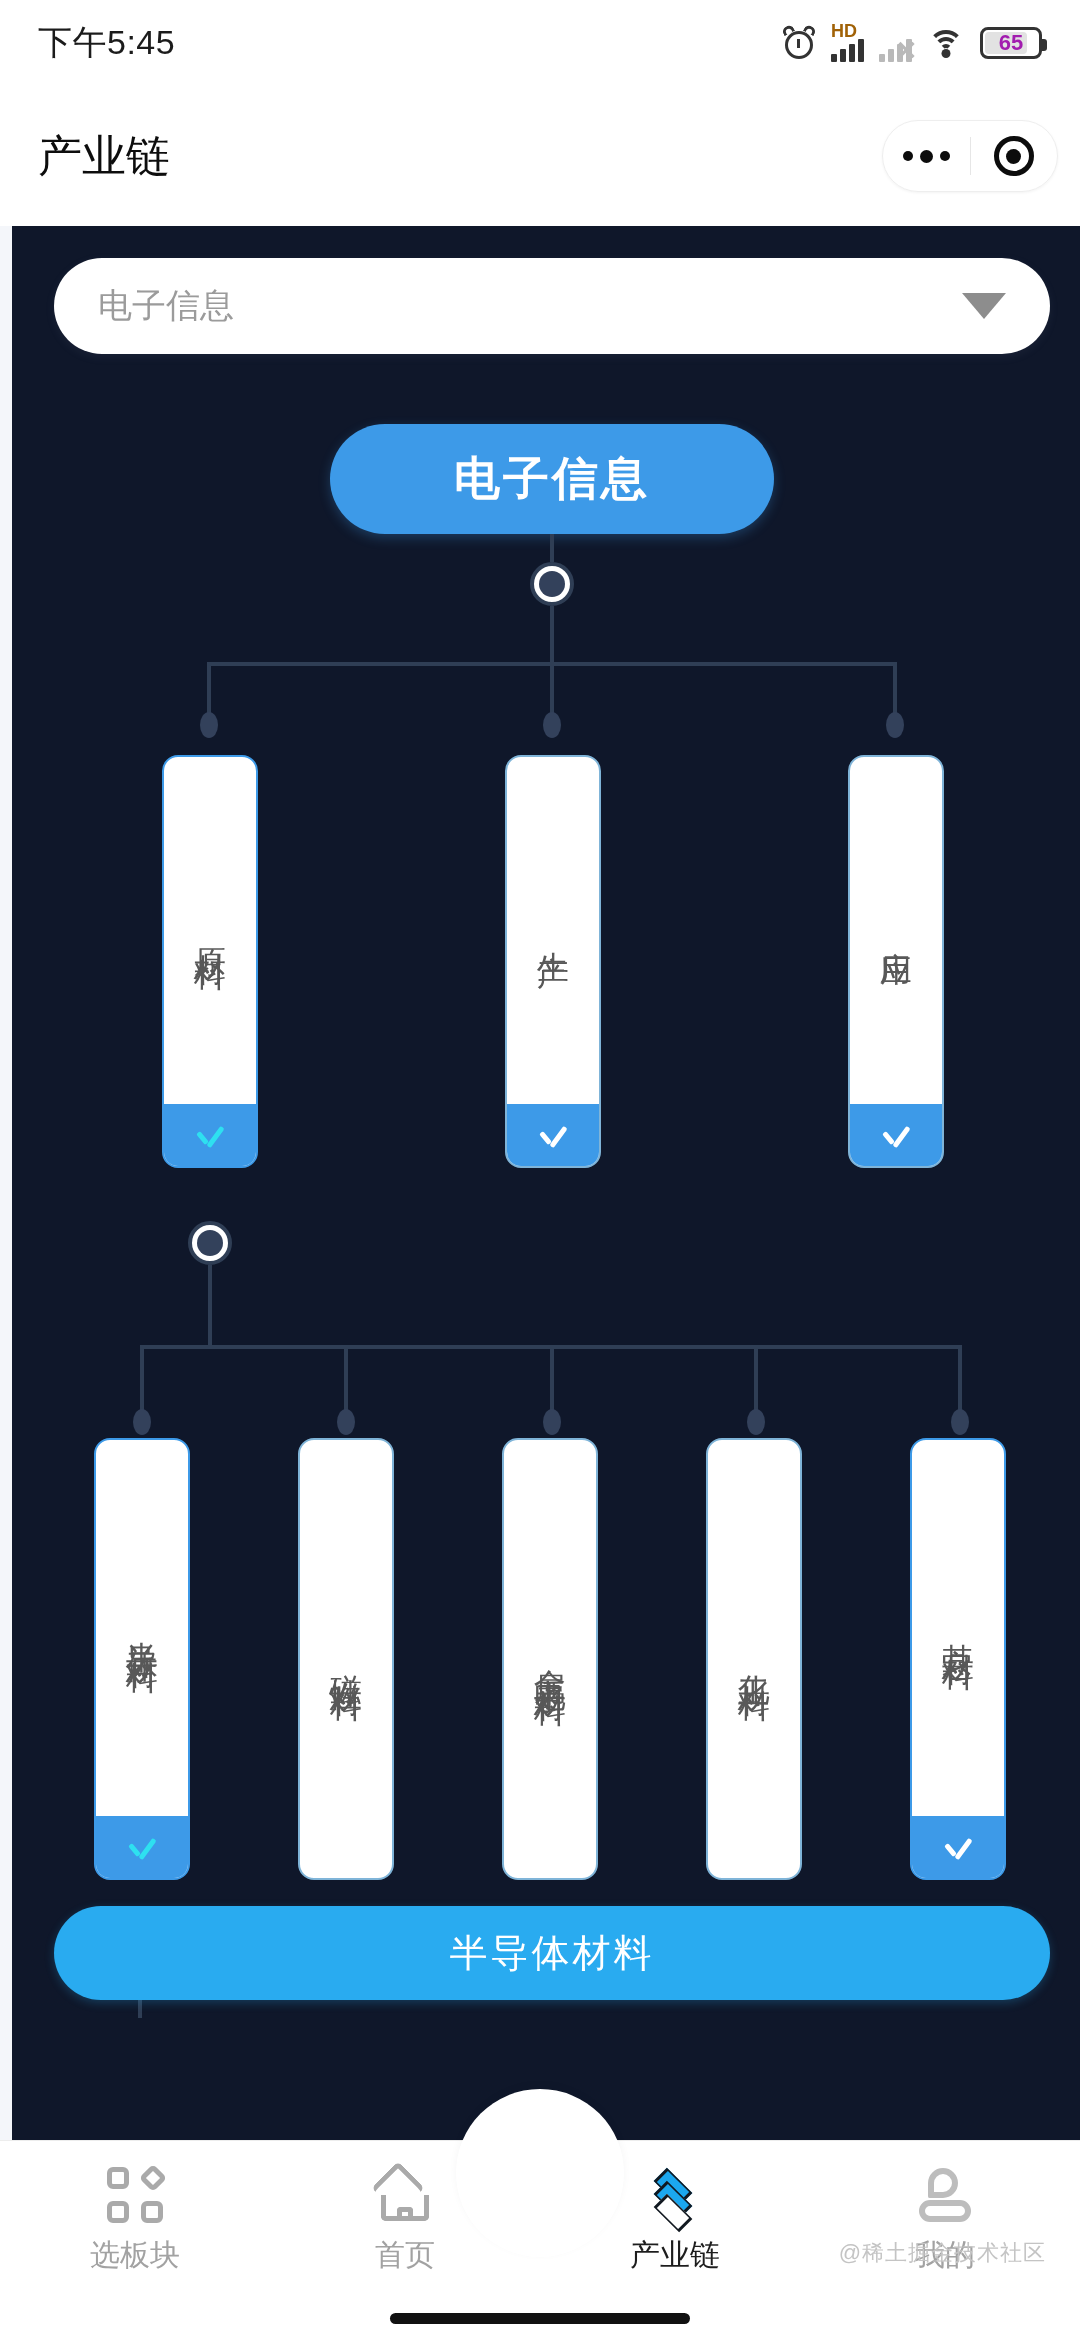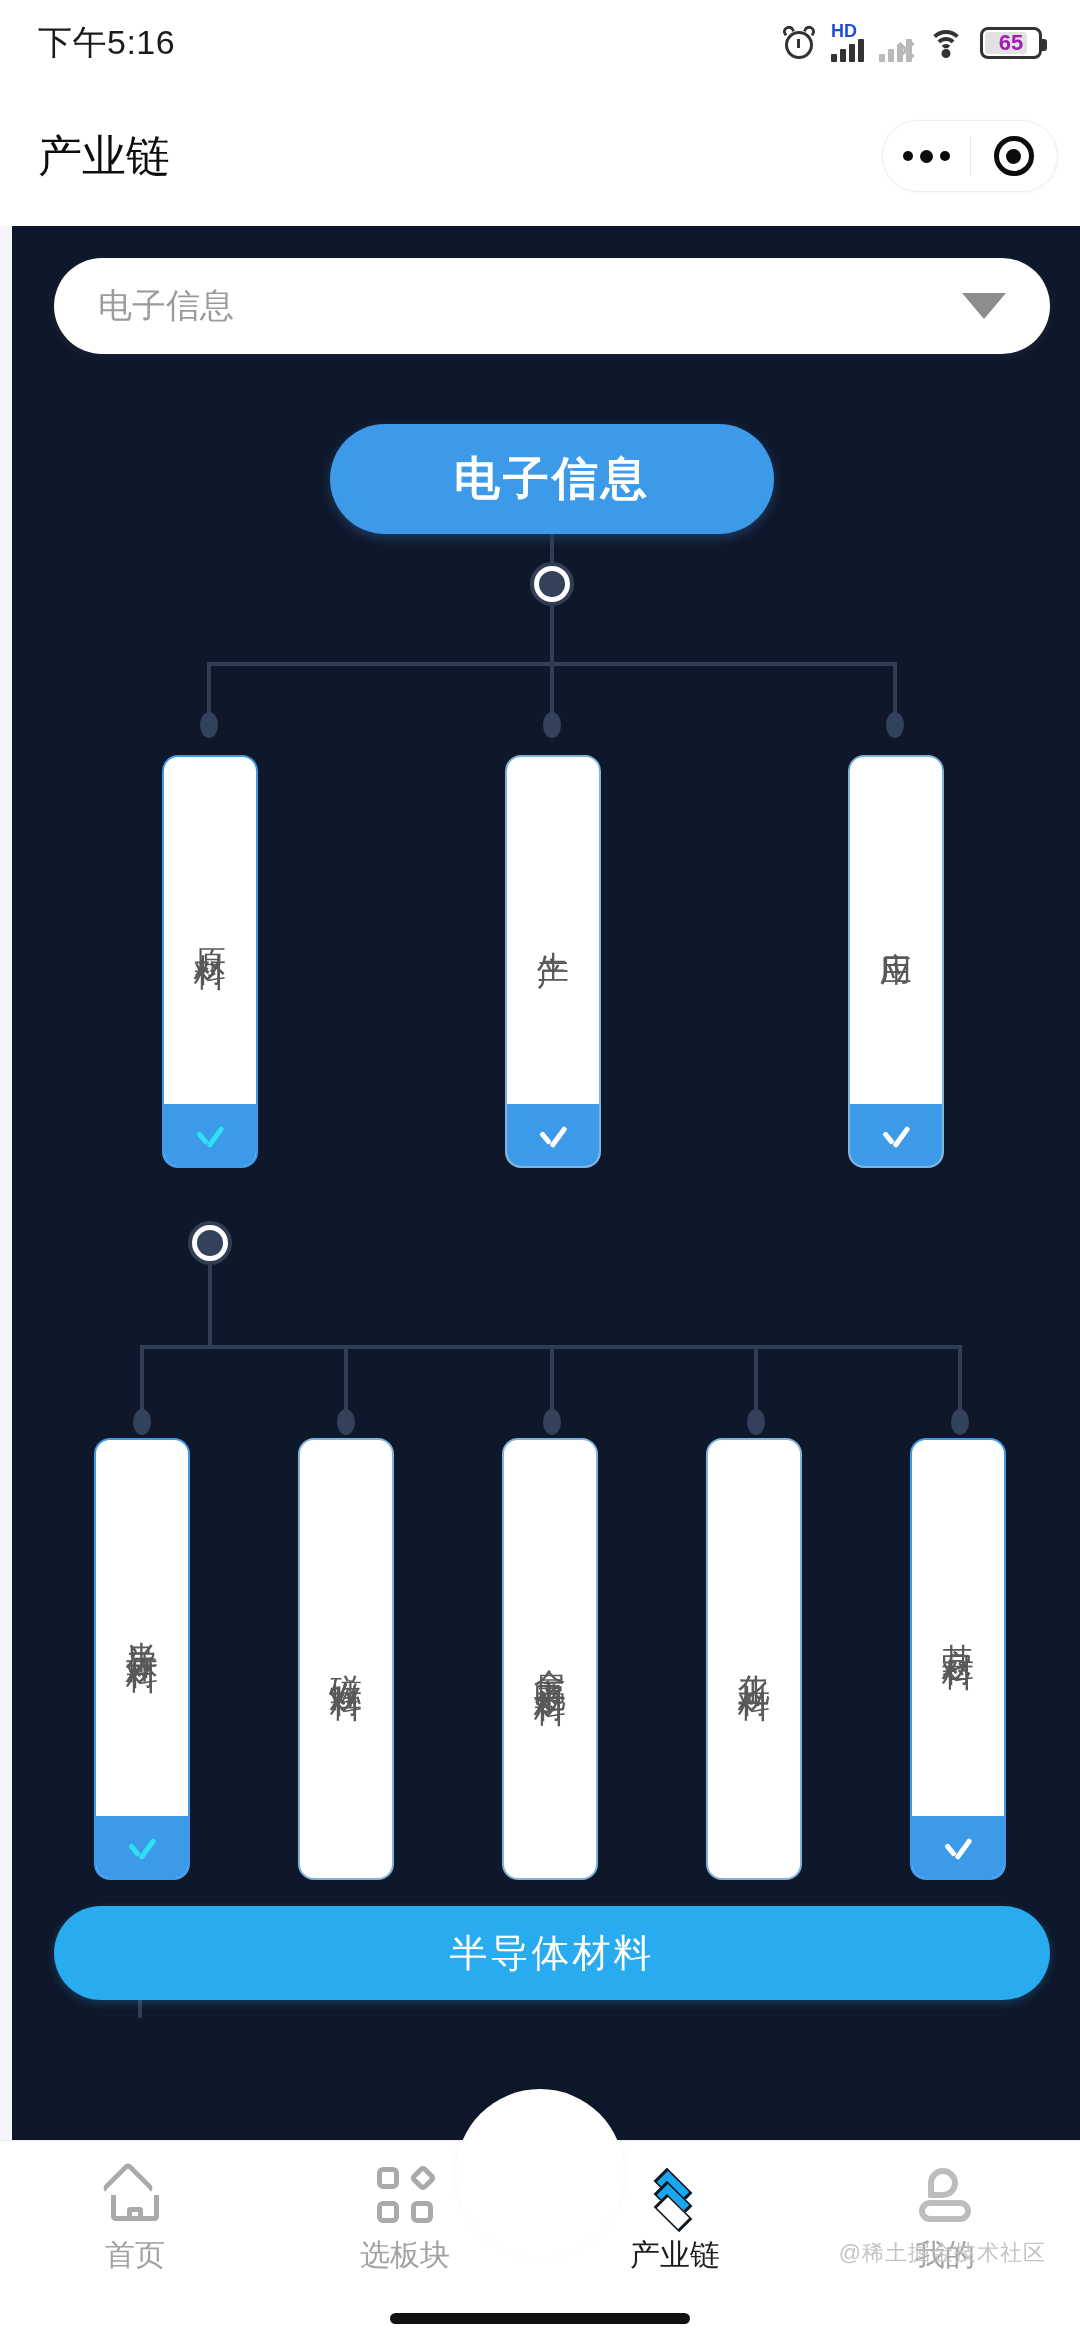--- a/index.html
+++ b/index.html
@@ -27,21 +27,21 @@
   }
   .alarm .ear { position: absolute; width: 12px; height: 8px; border: 3px solid #333;
     border-bottom: none; border-radius: 6px 6px 0 0; top: 0px; }
   .alarm .ear.l { left: 0px; transform: rotate(-28deg); }
   .alarm .ear.r { right: 0px; transform: rotate(28deg); }
   .alarm .hand { position: absolute; left: 15px; top: 13px; width: 3px; height: 9px;
     background: #333; }
 
   .hdwrap { position: relative; display: flex; align-items: flex-end; height: 38px; }
   .hd-label { position: absolute; top: -2px; left: 0; font-size: 18px; font-weight: bold;
-    color: #1d4ed8; line-height: 1; }
+    color: #a16207; line-height: 1; }
   .bars { display: flex; align-items: flex-end; gap: 3px; height: 26px; margin-top: 12px; }
   .bars i { width: 6px; background: #333; display: block; border-radius: 1px; }
   .bars i:nth-child(1){height:8px;} .bars i:nth-child(2){height:13px;}
   .bars i:nth-child(3){height:18px;} .bars i:nth-child(4){height:23px;}
   .bars.faded i { background: #b9b9b9; }
   .bars.faded i:nth-child(4){ background:#b9b9b9; }
   .sig2 { position: relative; display:flex; align-items:flex-end; height:38px; }
   .sig2 .x { position:absolute; right:-4px; bottom:2px; width:20px; height:20px; }
   .sig2 .x:before, .sig2 .x:after { content:""; position:absolute; left:9px; top:0;
     width:3px; height:20px; background:#b9b9b9; }
@@ -223,21 +223,21 @@
     position: absolute; left: 50%; transform: translateX(-50%); bottom: 16px;
     width: 300px; height: 11px; background: #111111; border-radius: 6px;
   }
 </style>
 </head>
 <body>
 
 <div class="phone">
 
   <div class="statusbar">
-    <div class="status-time">下午5:16</div>
+    <div class="status-time">下午5:45</div>
     <div class="status-icons">
 
       <div class="alarm">
         <div class="ear l"></div>
           <div class="ear r"></div>
         <div class="ring"></div>
           <div class="hand"></div>
       </div>
 
       <div class="hdwrap">
@@ -390,39 +390,39 @@
     <div class="cta">
       <span>半导体材料</span>
     </div>
   </div>
 
   <div class="tabbar">
     <div class="notch"></div>
 
     <div class="tab">
       <div class="ico">
-        <div class="home-ico">
-            <div class="roof"></div>
-            <div class="body"></div>
-            <div class="door"></div>
-          </div>
-      </div>
-      <div class="tlabel">首页</div>
-    </div>
-
-    <div class="tab">
-      <div class="ico">
         <div class="grid-ico">
             <i class="a"></i>
             <i class="b"></i>
             <i class="c"></i>
             <i class="d"></i>
           </div>
       </div>
       <div class="tlabel">选板块</div>
+    </div>
+
+    <div class="tab">
+      <div class="ico">
+        <div class="home-ico">
+            <div class="roof"></div>
+            <div class="body"></div>
+            <div class="door"></div>
+          </div>
+      </div>
+      <div class="tlabel">首页</div>
     </div>
 
 
     <div class="tab active">
       <div class="ico">
         <div class="layers">
           <div class="lay l1"></div>
             <div class="lay l2"></div>
             <div class="lay l3"></div>
         </div>

